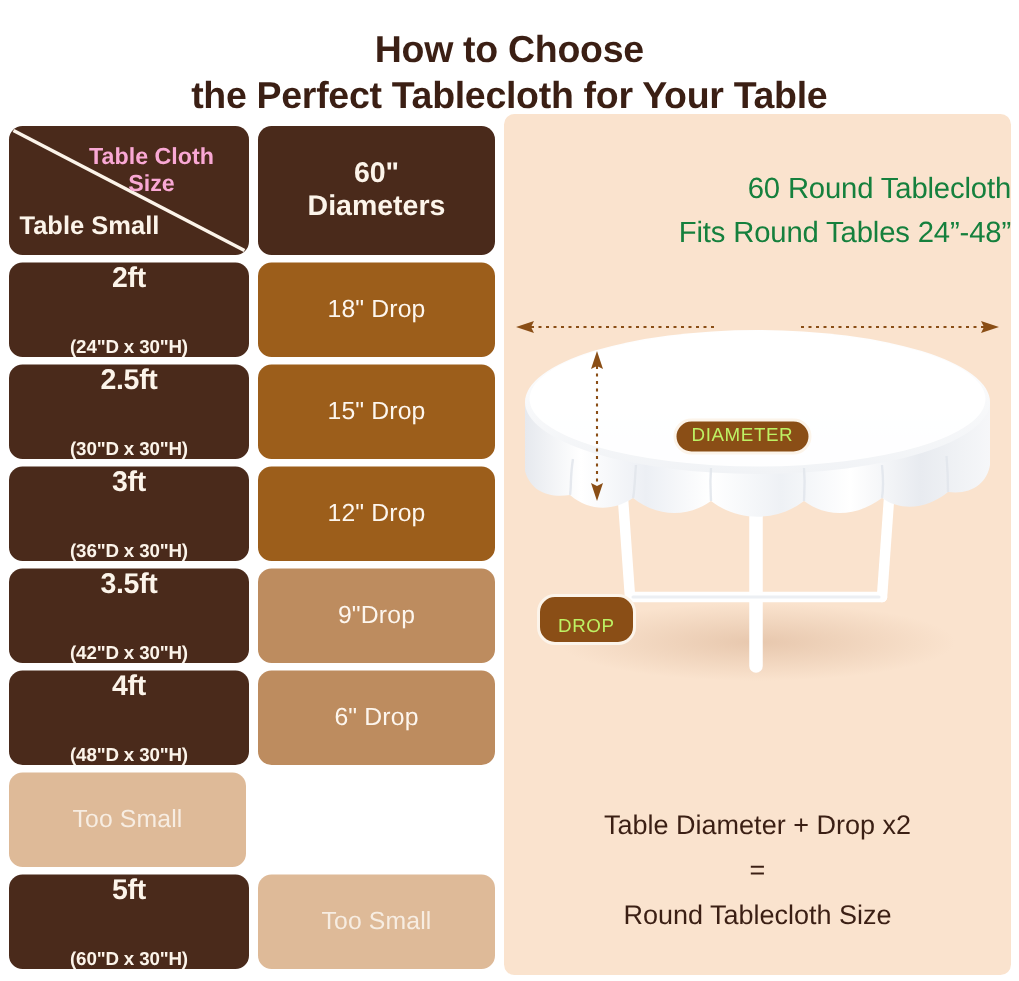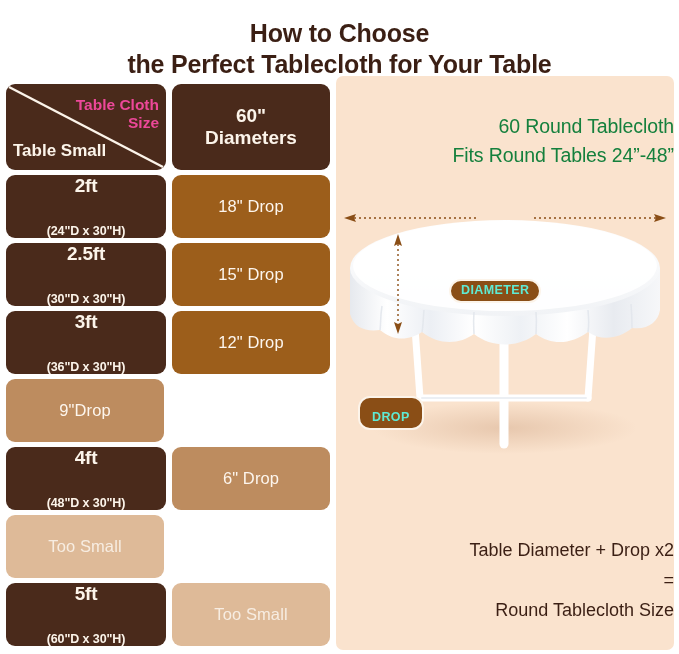--- a/index.html
+++ b/index.html
@@ -62,22 +62,22 @@
     background: #4A2A1B;
     border-radius: 9px;
     position: relative;
   }
   .corner .diag {
     position: absolute; inset: 0;
     pointer-events: none;
   }
   .corner .lbl-cloth {
     position: absolute; right: 7px; top: 12px;
-    text-align: right;
-    color: #ec4899;
+    text-align: center;
+    color: #f9a8d4;
     font-size: 15.5px; font-weight: bold; line-height: 18px;
     width: 116px;
   }
   .corner .lbl-table {
     position: absolute; left: 7px; bottom: 10px;
     color: #FCF4EA;
     font-size: 17px; font-weight: bold; line-height: 19px;
   }
   .cell-head-diam {
     width: 158px; height: 86px;
@@ -109,33 +109,33 @@
   }
   .panel-head .ph-line { display: block; }
 
   .panel-foot {
     position: absolute; left: 0; bottom: 25px; width: 338px;
     text-align: center;
     color: #3B1F14;
     font-size: 18px;
     line-height: 30px;
   }
-  .panel-foot .pf-line { display: block; text-align: right; }
+  .panel-foot .pf-line { display: block; }
 
   .illus { position: absolute; left: 0; top: 130px; width: 338px; height: 300px; }
 
   
   .pill {
     position: absolute;
     background: #8A4E16;
     border: 2px solid #FCF4EA;
     border-radius: 12px;
-    color: #5eead4;
+    color: #bef264;
     font-size: 12.5px;
-    font-weight: bold;
+    font-weight: normal;
     letter-spacing: 0.4px;
     padding: 2px 10px 3px 10px;
     line-height: 15px;
     text-align: left;
     z-index: 5;
   }
   .pill-diameter { left: 113px; top: 73px; }
   .pill-drop { left: 22px; top: 190px; padding: 12px 12px 3px 12px; }
 </style>
 </head>
@@ -186,20 +186,24 @@
         <div class="row">
           <div class="cell cell-size">
             <div class="size-main">3ft</div>
             <div class="size-sub">(36"D x 30"H)</div>
           </div>
           <div class="cell cell-drop" style="background: rgb(156, 94, 27);">
             <div class="drop-text" style="color: rgb(253, 246, 238);">12" Drop</div>
           </div>
         </div>
         <div class="row">
+          <div class="cell cell-size">
+            <div class="size-main">3.5ft</div>
+            <div class="size-sub">(42"D x 30"H)</div>
+          </div>
           <div class="cell cell-drop" style="background: rgb(189, 140, 95);">
             <div class="drop-text" style="color: rgb(253, 246, 238);">9"Drop</div>
           </div>
         </div>
         <div class="row">
           <div class="cell cell-size">
             <div class="size-main">4ft</div>
             <div class="size-sub">(48"D x 30"H)</div>
           </div>
           <div class="cell cell-drop" style="background: rgb(189, 140, 95);">

